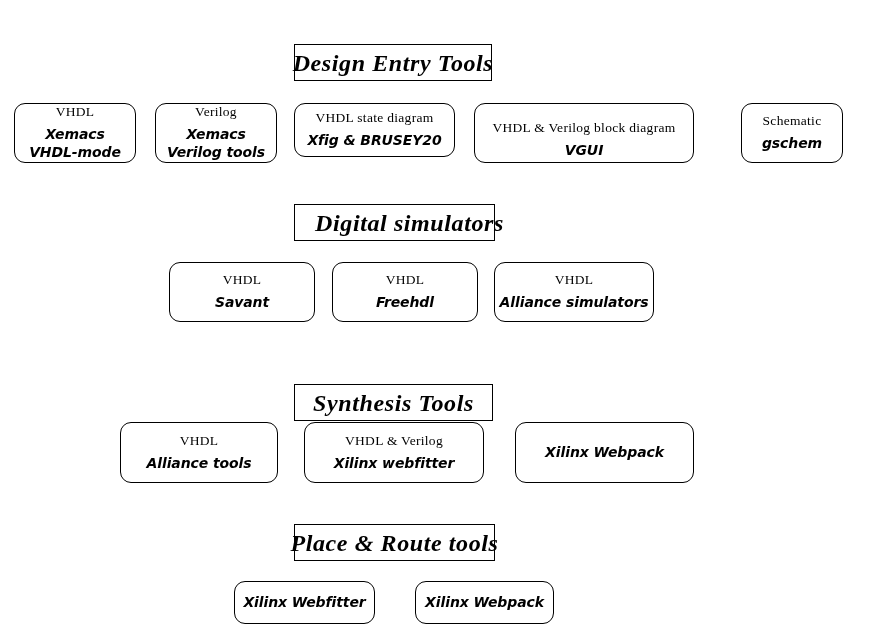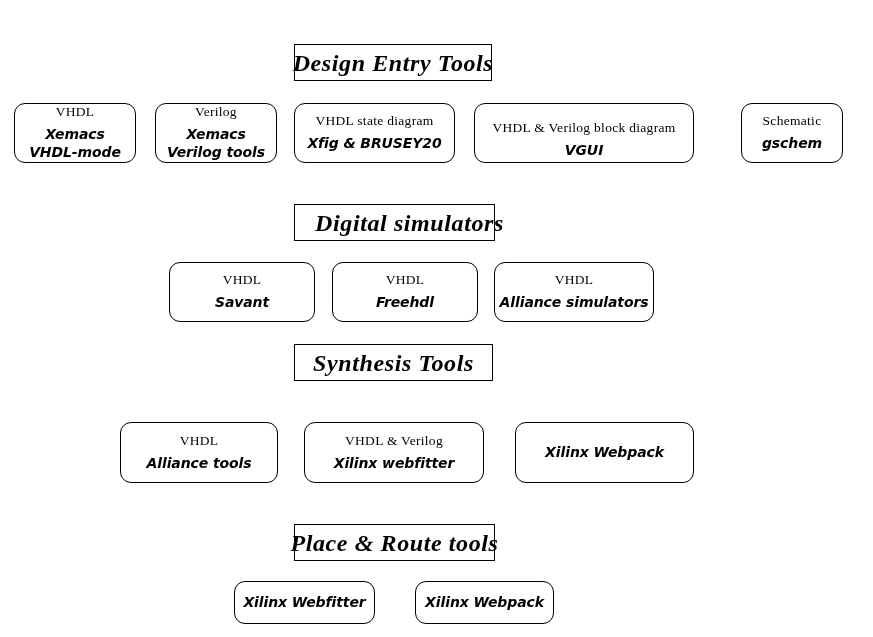--- a/index.html
+++ b/index.html
@@ -97,21 +97,21 @@
         <span class="body-line">VHDL-mode</span>
       </div>
     </div>
     <div class="tool-box" style="left: 155px; top: 103px; width: 122px; height: 60px;">
       <div class="tool-head gap-head">Verilog</div>
       <div class="tool-body">
         <span class="body-line">Xemacs</span>
         <span class="body-line">Verilog tools</span>
       </div>
     </div>
-    <div class="tool-box" style="left: 294px; top: 103px; width: 161px; height: 60px;">
+    <div class="tool-box" style="left: 294px; top: 103px; width: 161px; height: 54px;">
       <div class="tool-head gap-head">VHDL state diagram</div>
       <div class="tool-body">
         <span class="body-line">Xfig &amp; BRUSEY20</span>
       </div>
     </div>
     <div class="tool-box" style="left: 474px; top: 103px; width: 220px; height: 60px; justify-content: flex-end;">
       <div class="tool-head gap-head">VHDL &amp; Verilog block diagram</div>
       <div class="tool-body">
         <span class="body-line">VGUI</span>
       </div>
@@ -136,21 +136,21 @@
       <div class="tool-body">
         <span class="body-line">Freehdl</span>
       </div>
     </div>
     <div class="tool-box" style="left: 494px; top: 262px; width: 160px; height: 60px;">
       <div class="tool-head gap-head">VHDL</div>
       <div class="tool-body">
         <span class="body-line">Alliance simulators</span>
       </div>
     </div>
-    <div class="section-header" style="left: 294px; top: 344px; width: 199px; height: 37px;">
+    <div class="section-header" style="left: 294px; top: 384px; width: 199px; height: 37px;">
       <span class="sh-label">Synthesis Tools</span>
     </div>
     <div class="tool-box" style="left: 120px; top: 422px; width: 158px; height: 61px;">
       <div class="tool-head gap-head">VHDL</div>
       <div class="tool-body">
         <span class="body-line">Alliance tools</span>
       </div>
     </div>
     <div class="tool-box" style="left: 304px; top: 422px; width: 180px; height: 61px;">
       <div class="tool-head gap-head">VHDL &amp; Verilog</div>

